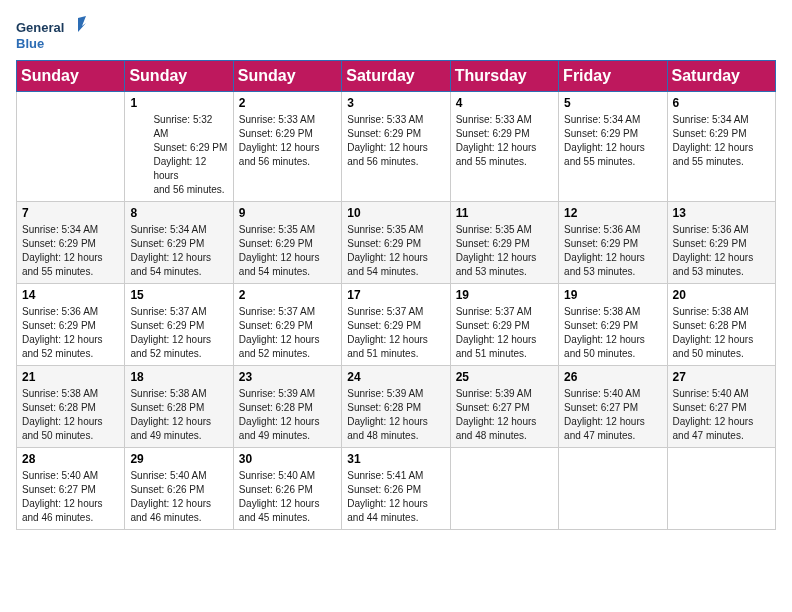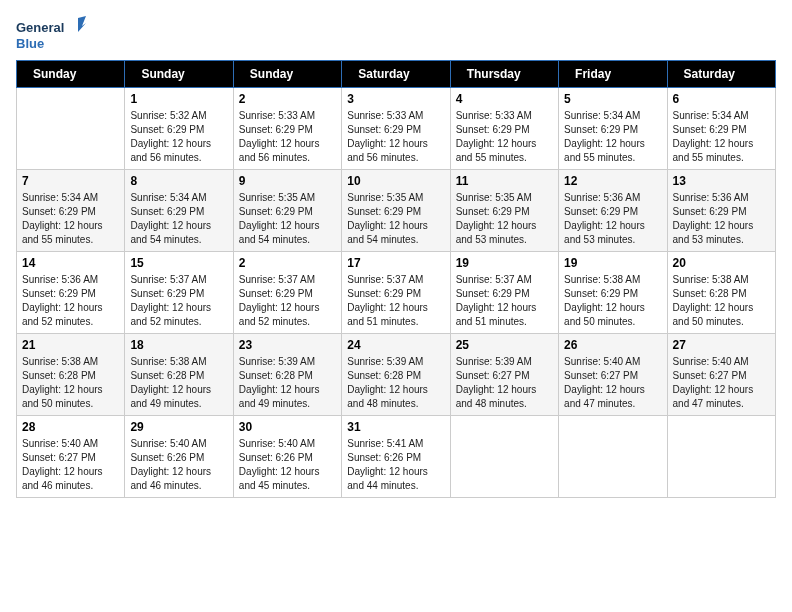--- a/index.html
+++ b/index.html
@@ -34,25 +34,25 @@
       font-size: 14px;
       color: #333;
       font-style: italic;
     }
     table {
       width: 100%;
       border-collapse: collapse;
       font-size: 11px;
     }
     thead tr th {
-      background-color: #000000;
+      background-color: #be185d;
       color: #fff;
-      padding: 6px 16px;
+      padding: 6px 4px;
       text-align: left;
-      font-size: 12px;
+      font-size: 16px;
       font-weight: bold;
       border: 1px solid #2d6db5;
     }
     tbody tr td {
       border: 1px solid #ccc;
       padding: 4px 5px;
       vertical-align: top;
       width: calc(100% / 7);
       min-height: 80px;
       height: 80px;
@@ -103,21 +103,21 @@
         <th>Thursday</th>
         <th>Friday</th>
         <th>Saturday</th>
       </tr>
   </thead>
   <tbody id="calendar-body">
   <tr>
         <td class="empty-cell"></td>
         <td>
           <span class="day-num">1</span>
-          <div class="day-info" style="white-space: pre-line;">Sunrise: 5:32 AM
+          <div class="day-info" style="white-space: pre-line; margin-left: 23px;">Sunrise: 5:32 AM
 Sunset: 6:29 PM
 Daylight: 12 hours
 and 56 minutes.</div>
         </td>
         <td>
           <span class="day-num">2</span>
           <div class="day-info" style="white-space: pre-line;">Sunrise: 5:33 AM
 Sunset: 6:29 PM
 Daylight: 12 hours
 and 56 minutes.</div>

